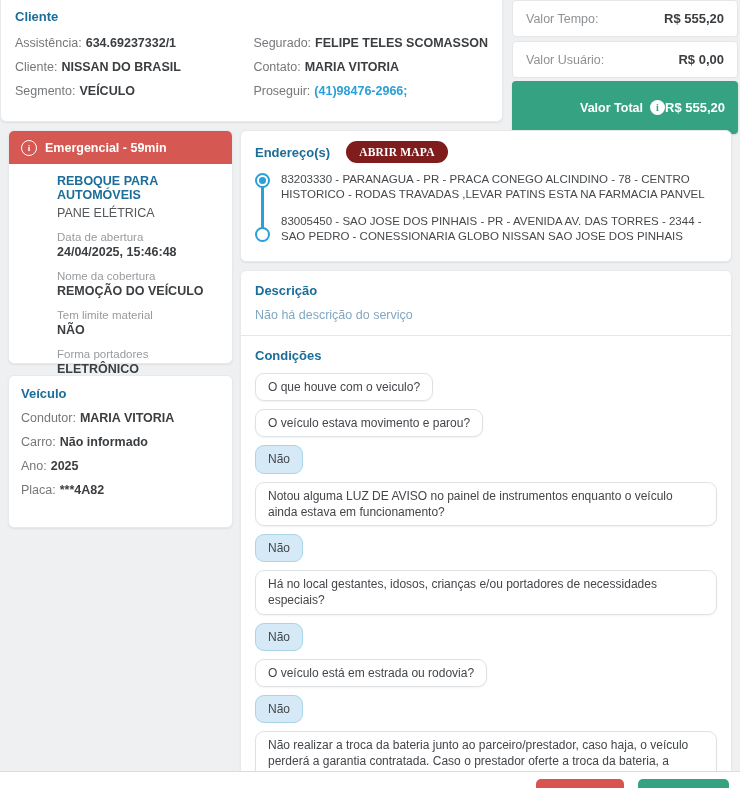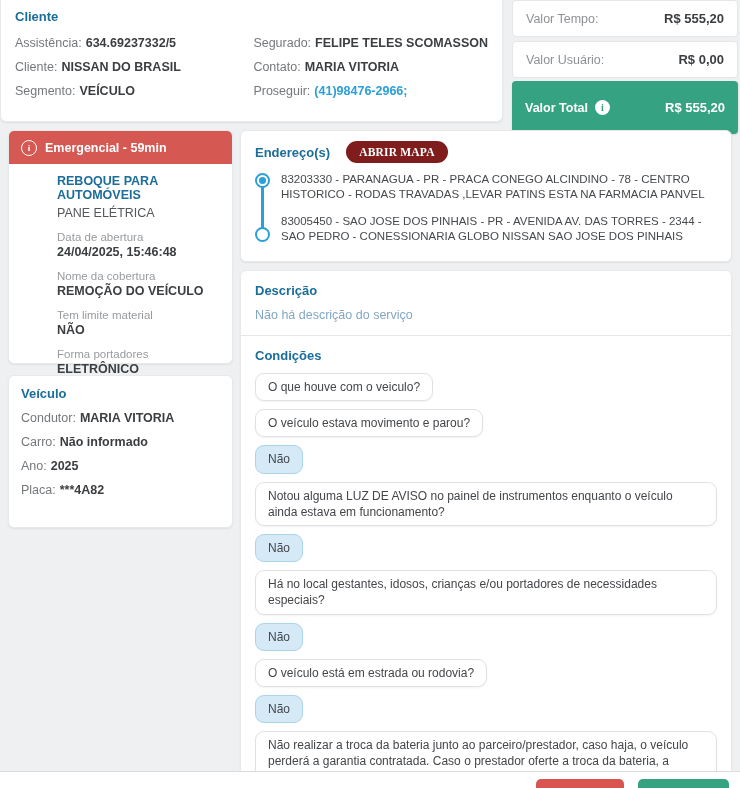--- a/index.html
+++ b/index.html
@@ -25,21 +25,21 @@
   .info-row .val{color:#3b3e41; font-weight:600; margin-left:4px;}
   .info-row .val.link{color:#2aa0d8; font-weight:600;}
 
   
   .value-row{position:absolute; left:512px; width:226px; height:37px;
     display:flex; align-items:center; justify-content:space-between;
     padding:0 13px; box-sizing:border-box; background:#fff;
     border:1px solid #e4e6e8; border-radius:4px;}
   .value-row .vlabel{font-size:12.5px; color:#8e9194;}
   .value-row .vval{font-size:13px; font-weight:700; color:#3b3e41;}
-  .value-row.total{background:#35a381; border:none; height:53px; box-shadow:0 1px 2px rgba(0,0,0,.12);}
+  .value-row.total{background:#35a381; border:none; height:53px; box-shadow:0 1px 2px rgba(0,0,0,.12);justify-content:flex-end;}
   .value-row.total .vlabel{color:#fff; font-weight:600; display:flex; align-items:center; gap:7px;}
   .value-row.total .vval{color:#fff;}
   .info-dot{width:15px; height:15px; background:#fff; color:#35a381; border-radius:50%;
     display:inline-flex; align-items:center; justify-content:center;
     font-size:10px; font-weight:700; font-family:"Liberation Serif", serif;}
 
   
   .service-card{left:8px; top:130px; width:225px; height:234px; padding:0;}
   .banner{height:33px; background:#d65853; border-radius:5px 5px 0 0;
     display:flex; align-items:center; gap:8px; padding:0 12px; color:#fff;}
@@ -95,21 +95,21 @@
 </head>
 <body>
 
 <div class="stage">
 
   <div class="card client-card">
     <div class="sec-title">Cliente</div>
     <div class="client-cols">
       <div class="client-col-left">
         <div class="info-row">
-          <span class="lbl">Assistência:</span><span class="val">634.69237332/5</span>
+          <span class="lbl">Assistência:</span><span class="val">634.69237332/1</span>
         </div>
         <div class="info-row">
           <span class="lbl">Cliente:</span><span class="val">NISSAN DO BRASIL</span>
         </div>
         <div class="info-row">
           <span class="lbl">Segmento:</span><span class="val">VEÍCULO</span>
         </div>
       </div>
       <div class="client-col-right">
         <div class="info-row">

